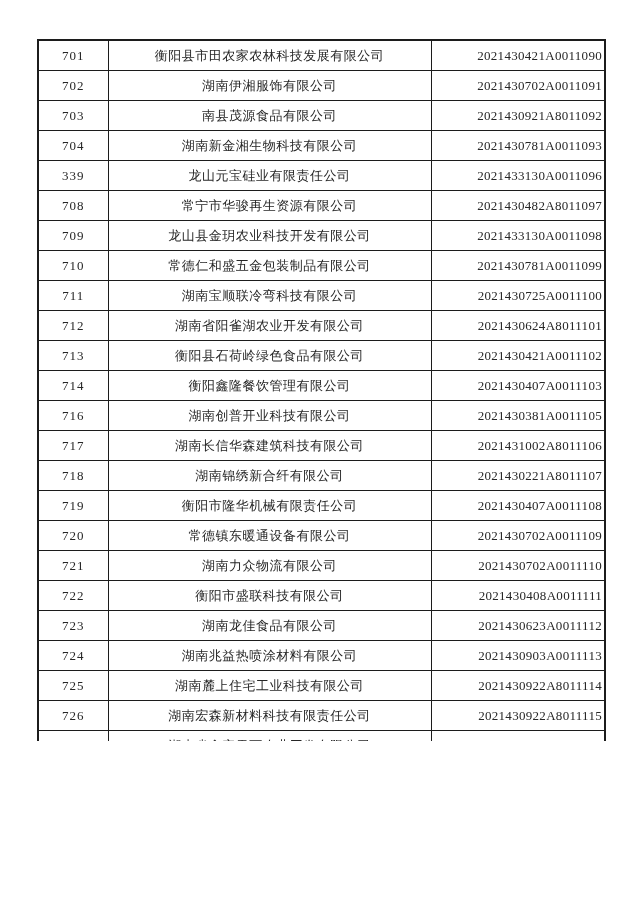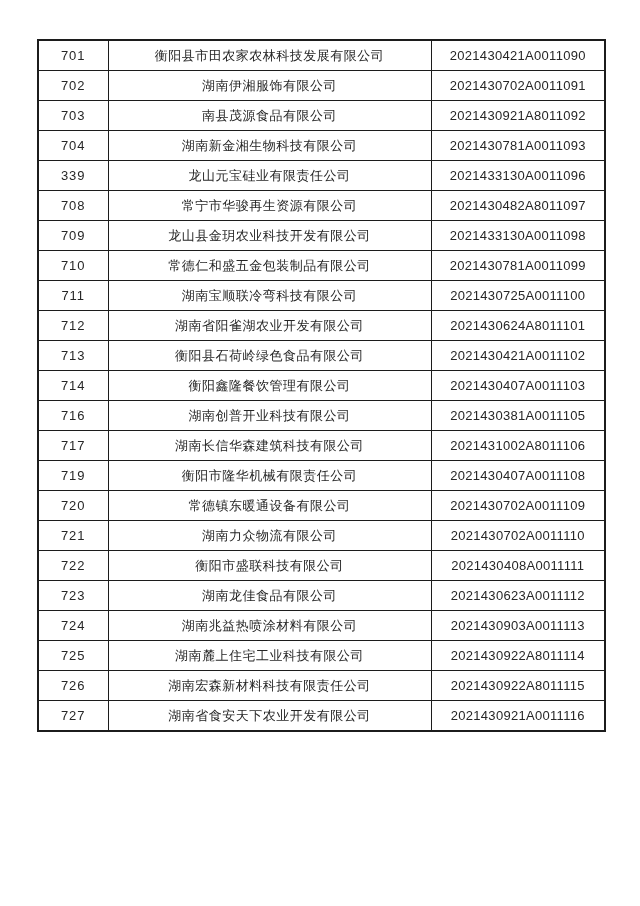--- a/index.html
+++ b/index.html
@@ -6,21 +6,21 @@
     margin: 0;
     padding: 0;
     background: #ffffff;
   }
   .page {
     position: relative;
     width: 640px;
     height: 741px;
     background: #ffffff;
     overflow: hidden;
-    font-family: Liberation Sans, sans-serif;
+    font-family: Liberation Serif, serif;
   }
   table.company-table {
     position: absolute;
     left: 37px;
     top: 39px;
     width: 567px;
     border-collapse: collapse;
     table-layout: fixed;
     border: 2px solid #1c1c1c;
   }
@@ -39,20 +39,21 @@
     white-space: nowrap;
     overflow: hidden;
   }
   table.company-table td.cell-no {
     font-size: 13px;
     letter-spacing: 1px;
   }
   table.company-table td.cell-code {
     font-size: 13px;
     letter-spacing: 0.3px;
+    text-align: right;
   }
 </style>
 </head>
 <body>
 
 <div class="page">
   <table class="company-table">
     <colgroup>
       <col class="col-no">
       <col class="col-name">
@@ -139,20 +140,25 @@
     <td class="cell-name">湖南创普开业科技有限公司</td>
     <td class="cell-code">2021430381A0011105</td>
   </tr>
 
   <tr>
     <td class="cell-no">717</td>
     <td class="cell-name">湖南长信华森建筑科技有限公司</td>
     <td class="cell-code">2021431002A8011106</td>
   </tr>
 
+  <tr>
+    <td class="cell-no">718</td>
+    <td class="cell-name">湖南锦绣新合纤有限公司</td>
+    <td class="cell-code">2021430221A8011107</td>
+  </tr>
 
   <tr>
     <td class="cell-no">719</td>
     <td class="cell-name">衡阳市隆华机械有限责任公司</td>
     <td class="cell-code">2021430407A0011108</td>
   </tr>
 
   <tr>
     <td class="cell-no">720</td>
     <td class="cell-name">常德镇东暖通设备有限公司</td>

